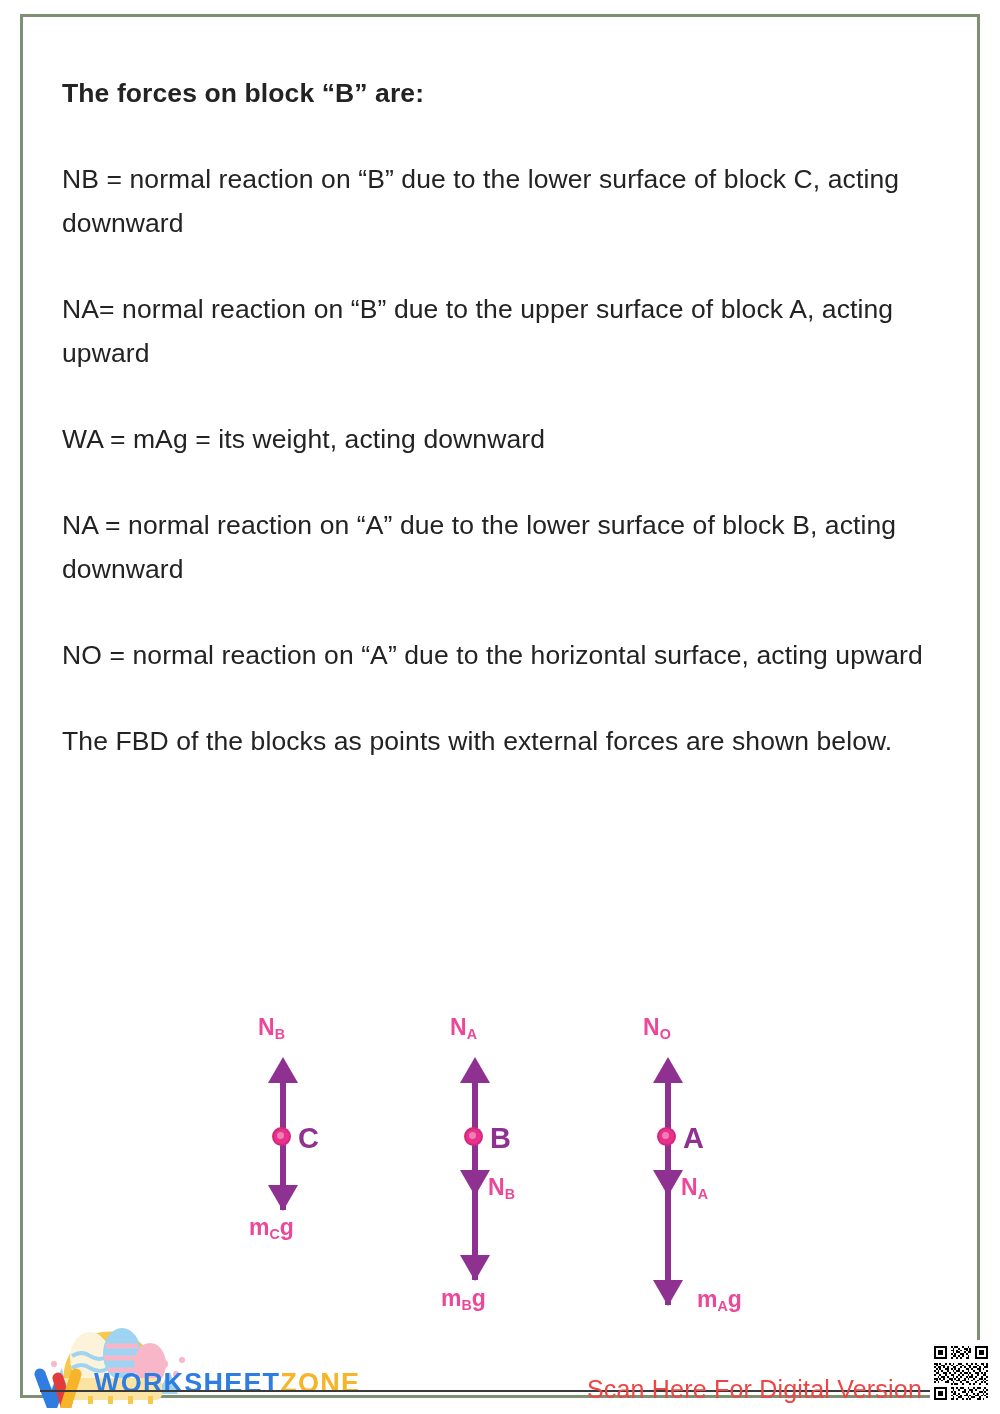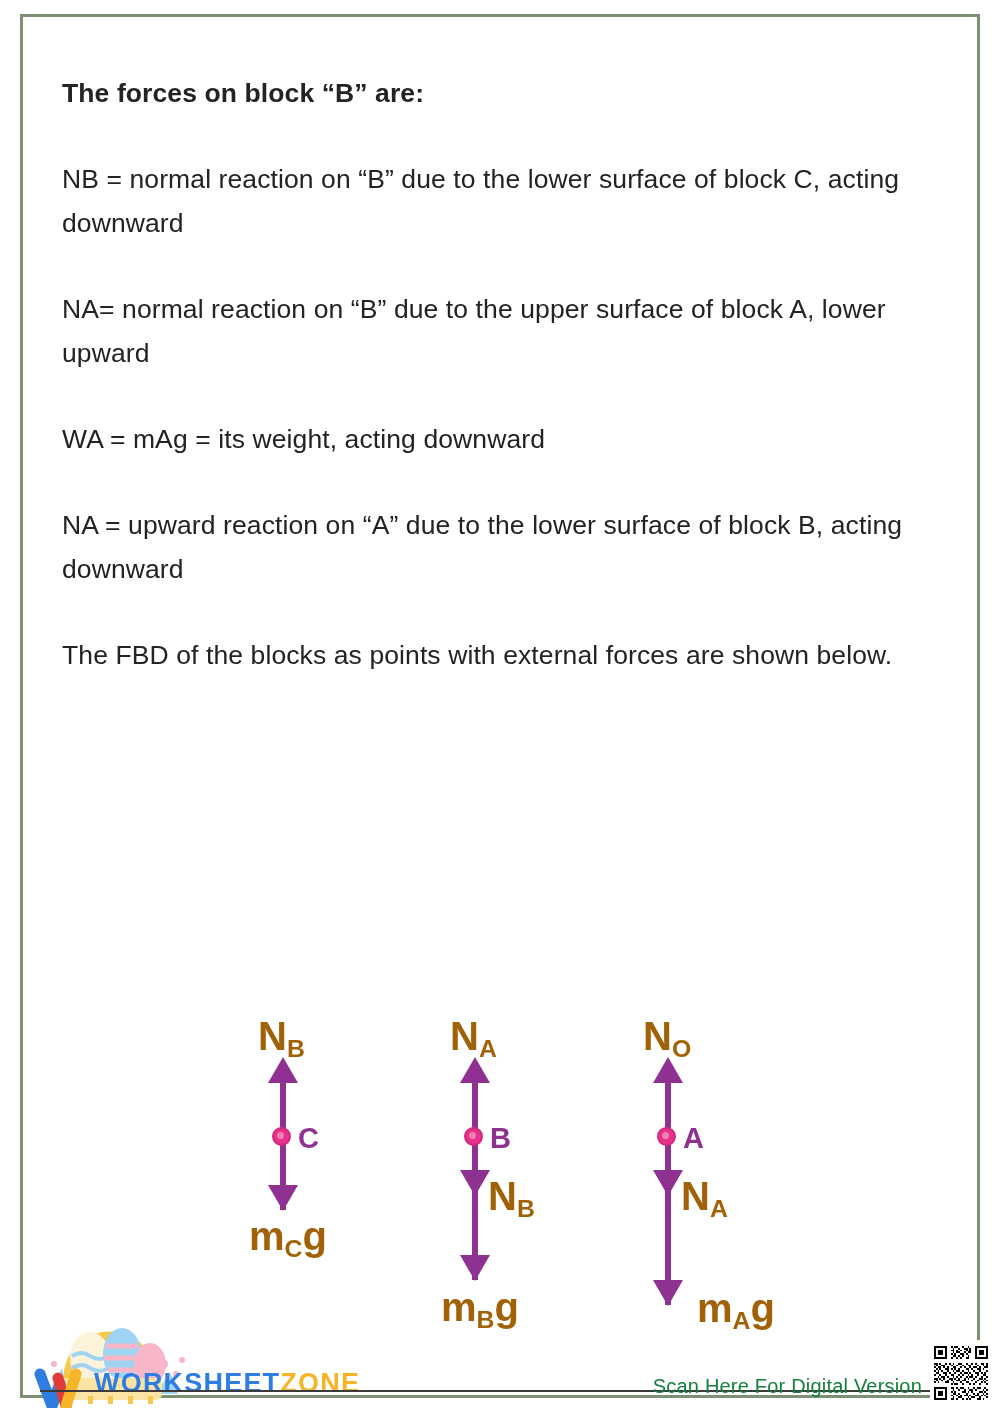--- a/index.html
+++ b/index.html
@@ -94,23 +94,23 @@
     position: absolute;
     left: 3px;
     top: 3px;
     width: 7px;
     height: 7px;
     border-radius: 50%;
     background: #f07fb4;
   }
   .flabel {
     position: absolute;
-    color: #a16207;
+    color: #ec4899;
     font-weight: bold;
-    font-size: 40px;
+    font-size: 23px;
     white-space: nowrap;
     line-height: 1;
   }
   .flabel sub {
     font-size: 0.62em;
     vertical-align: baseline;
     position: relative;
     bottom: -0.30em;
   }
   .pointlabel {
@@ -148,22 +148,22 @@
     letter-spacing: 1.2px;
     line-height: 1;
     white-space: nowrap;
   }
   .brand-text .w1 { color: #2f7de1; }
   .brand-text .w2 { color: #f6b429; }
   .scan {
     position: absolute;
     right: 78px;
     top: 1375px;
-    font-size: 20px;
-    color: #15803d;
+    font-size: 25px;
+    color: #ef4444;
     white-space: nowrap;
     letter-spacing: 0.2px;
   }
   .qr {
     position: absolute;
     right: 8px;
     top: 1340px;
     width: 62px;
     height: 66px;
     background: #ffffff;
@@ -172,23 +172,24 @@
 </head>
 <body>
 
 <div class="page">
 
   <div class="page-border"></div>
 
   <div class="content">
     <p class="para bold">The forces on block “B” are:</p>
     <p class="para">NB = normal reaction on “B” due to the lower surface of block C, acting downward</p>
-    <p class="para">NA= normal reaction on “B” due to the upper surface of block A, lower upward</p>
+    <p class="para">NA= normal reaction on “B” due to the upper surface of block A, acting upward</p>
     <p class="para">WA = mAg = its weight, acting downward</p>
-    <p class="para">NA = upward reaction on “A” due to the lower surface of block B, acting downward</p>
+    <p class="para">NA = normal reaction on “A” due to the lower surface of block B, acting downward</p>
+    <p class="para">NO = normal reaction on “A” due to the horizontal surface, acting upward</p>
     <p class="para tight">The FBD of the blocks as points with external forces are shown below.</p>
   </div>
 
   <div class="fbd-area">
 
     <div class="fbd" style="left:280px;">
       <div class="flabel" style="left:-22px; top:16px;">
         <span>N</span><sub>B</sub>
       </div>
       <div class="arrowhead up" style="top:57px;"></div>

